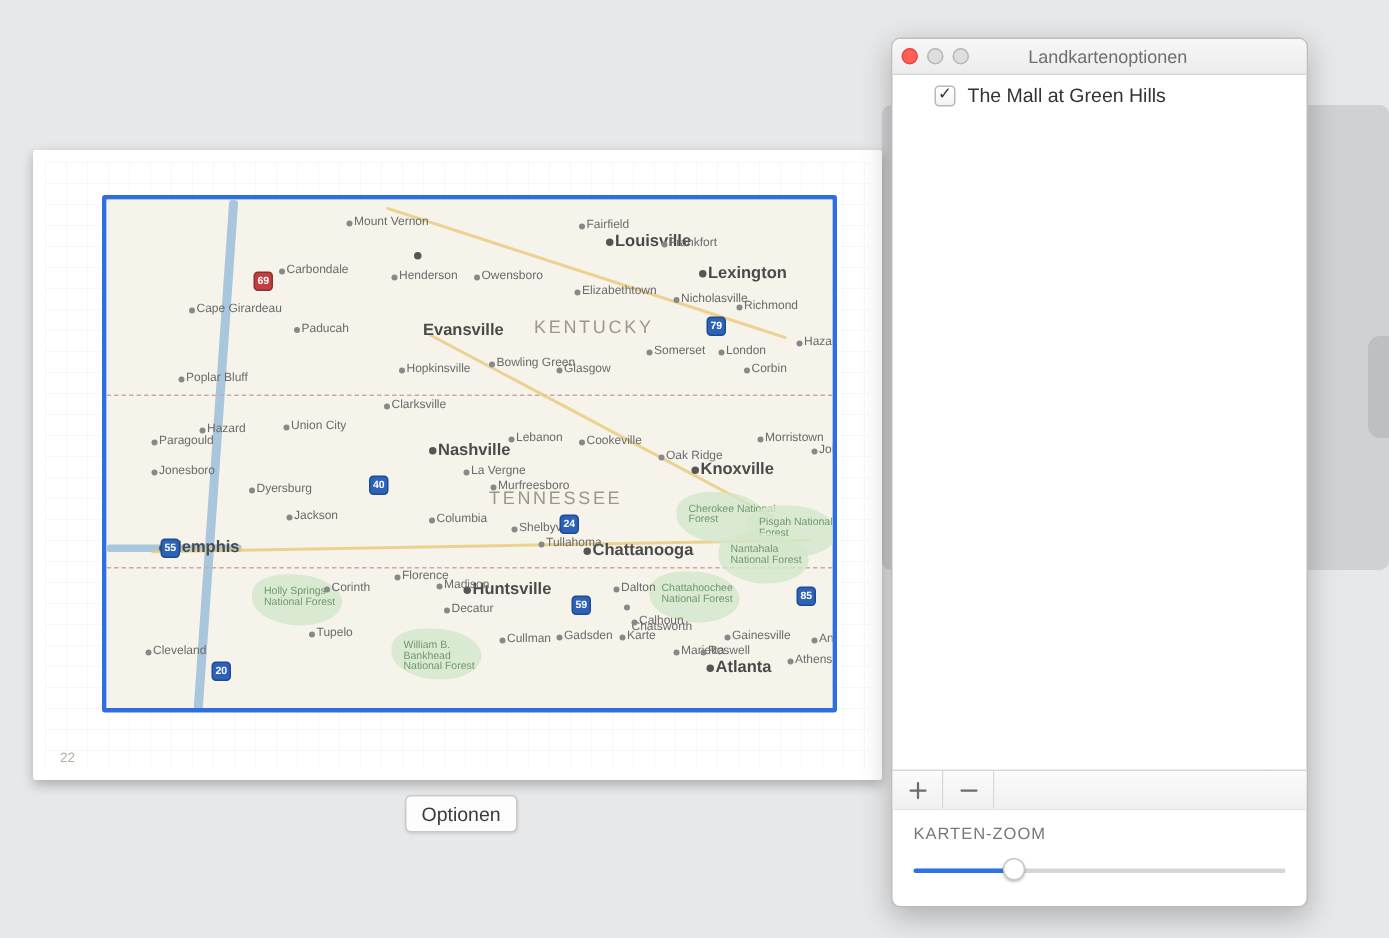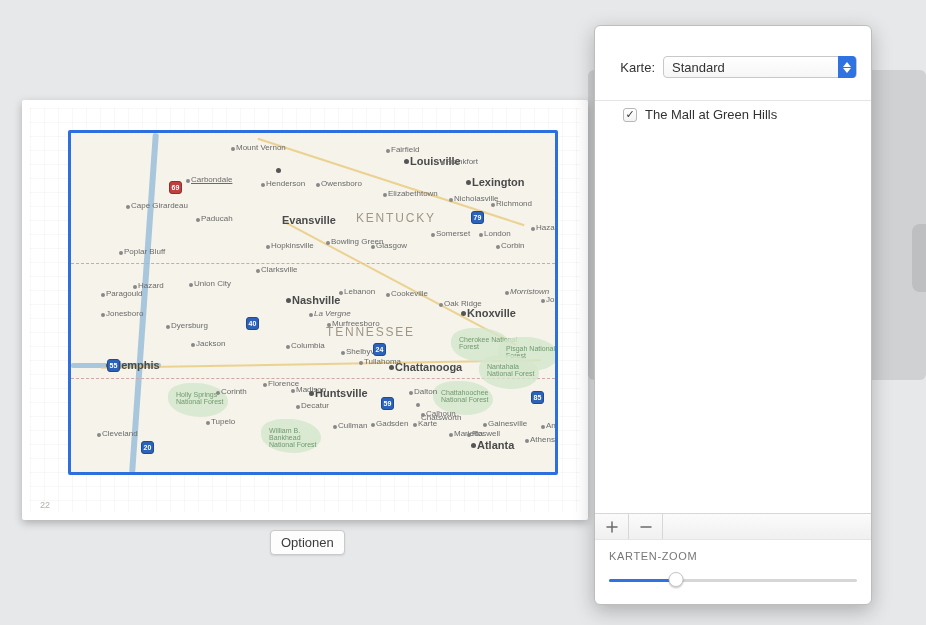--- a/index.html
+++ b/index.html
@@ -200,21 +200,21 @@
         <div class="city-label big" style="left: 406px; top: 306px;">Atlanta</div>
         <div class="city-dot big" style="left: 205px; top: 35px;"></div>
         <div class="city-label big" style="left: 211px; top: 35px; margin-top: 46px;">Evansville</div>
         <div class="city-dot" style="left: 160px; top: 14px;"></div>
         <div class="city-label" style="left: 165px; top: 10px; font-size: 8px;">Mount Vernon</div>
         <div class="city-dot" style="left: 315px; top: 16px;"></div>
         <div class="city-label" style="left: 320px; top: 12px; font-size: 8px;">Fairfield</div>
         <div class="city-dot" style="left: 370px; top: 28px;"></div>
         <div class="city-label" style="left: 375px; top: 24px; font-size: 8px;">Frankfort</div>
         <div class="city-dot" style="left: 115px; top: 46px;"></div>
-        <div class="city-label" style="left: 120px; top: 42px; font-size: 8px; text-decoration: underline;">Carbondale</div>
+        <div class="city-label" style="left: 120px; top: 42px; font-size: 8px;">Carbondale</div>
         <div class="city-dot" style="left: 190px; top: 50px;"></div>
         <div class="city-label" style="left: 195px; top: 46px; font-size: 8px;">Henderson</div>
         <div class="city-dot" style="left: 245px; top: 50px;"></div>
         <div class="city-label" style="left: 250px; top: 46px; font-size: 8px;">Owensboro</div>
         <div class="city-dot" style="left: 312px; top: 60px;"></div>
         <div class="city-label" style="left: 317px; top: 56px; font-size: 8px;">Elizabethtown</div>
         <div class="city-dot" style="left: 378px; top: 65px;"></div>
         <div class="city-label" style="left: 383px; top: 61px; font-size: 8px;">Nicholasville</div>
         <div class="city-dot" style="left: 420px; top: 70px;"></div>
         <div class="city-label" style="left: 425px; top: 66px; font-size: 8px;">Richmond</div>
@@ -234,29 +234,29 @@
         <div class="city-label" style="left: 365px; top: 96px; font-size: 8px;">Somerset</div>
         <div class="city-dot" style="left: 408px; top: 100px;"></div>
         <div class="city-label" style="left: 413px; top: 96px; font-size: 8px;">London</div>
         <div class="city-dot" style="left: 425px; top: 112px;"></div>
         <div class="city-label" style="left: 430px; top: 108px; font-size: 8px;">Corbin</div>
         <div class="city-dot" style="left: 460px; top: 94px;"></div>
         <div class="city-label" style="left: 465px; top: 90px; font-size: 8px;">Hazard</div>
         <div class="city-dot" style="left: 470px; top: 166px;"></div>
         <div class="city-label" style="left: 475px; top: 162px; font-size: 8px;">Johnson City</div>
         <div class="city-dot" style="left: 434px; top: 158px;"></div>
-        <div class="city-label" style="left: 439px; top: 154px; font-size: 8px; font-style: italic;">Morristown</div>
+        <div class="city-label" style="left: 439px; top: 154px; font-size: 8px;">Morristown</div>
         <div class="city-dot" style="left: 368px; top: 170px;"></div>
         <div class="city-label" style="left: 373px; top: 166px; font-size: 8px;">Oak Ridge</div>
         <div class="city-dot" style="left: 315px; top: 160px;"></div>
         <div class="city-label" style="left: 320px; top: 156px; font-size: 8px;">Cookeville</div>
         <div class="city-dot" style="left: 268px; top: 158px;"></div>
         <div class="city-label" style="left: 273px; top: 154px; font-size: 8px; text-align: right;">Lebanon</div>
         <div class="city-dot" style="left: 238px; top: 180px;"></div>
-        <div class="city-label" style="left: 243px; top: 176px; font-size: 8px; font-style: italic;">La Vergne</div>
+        <div class="city-label" style="left: 243px; top: 176px; font-size: 8px;">La Vergne</div>
         <div class="city-dot" style="left: 256px; top: 190px;"></div>
         <div class="city-label" style="left: 261px; top: 186px; font-size: 8px;">Murfreesboro</div>
         <div class="city-dot" style="left: 215px; top: 212px;"></div>
         <div class="city-label" style="left: 220px; top: 208px; font-size: 8px;">Columbia</div>
         <div class="city-dot" style="left: 270px; top: 218px;"></div>
         <div class="city-label" style="left: 275px; top: 214px; font-size: 8px;">Shelbyville</div>
         <div class="city-dot" style="left: 288px; top: 228px;"></div>
         <div class="city-label" style="left: 293px; top: 224px; font-size: 8px;">Tullahoma</div>
         <div class="city-dot" style="left: 185px; top: 136px;"></div>
         <div class="city-label" style="left: 190px; top: 132px; font-size: 8px;">Clarksville</div>
@@ -333,35 +333,27 @@
       </div>
   </div>
   <div class="page-num">22</div>
 </div>
 
 <div class="options-pop">
   <span>Optionen</span>
 </div>
 
 <div class="panel">
-
-  <div class="row karte">
-    <div class="karte-label">Karte:</div>
-    <div class="select">
-      <div class="val">Standard</div>
-      <div class="arrows">
-        <svg width="8" height="5">
-            <polygon points="4,0 8,5 0,5" fill="#fff"></polygon>
-          </svg>
-        <svg width="8" height="5">
-            <polygon points="0,0 8,0 4,5" fill="#fff"></polygon>
-          </svg>
-      </div>
-    </div>
+  <div class="titlebar">
+    <div class="tl-dot close"></div>
+    <div class="tl-dot min"></div>
+    <div class="tl-dot max"></div>
+    <div class="title">Landkartenoptionen</div>
   </div>
+
 
   <div id="places-container">
       <div class="place-row">
         <div class="checkbox checked"></div>
         <span>The Mall at Green Hills</span>
       </div>
     </div>
   <div class="places-space"></div>
 
   <div class="toolbar">

